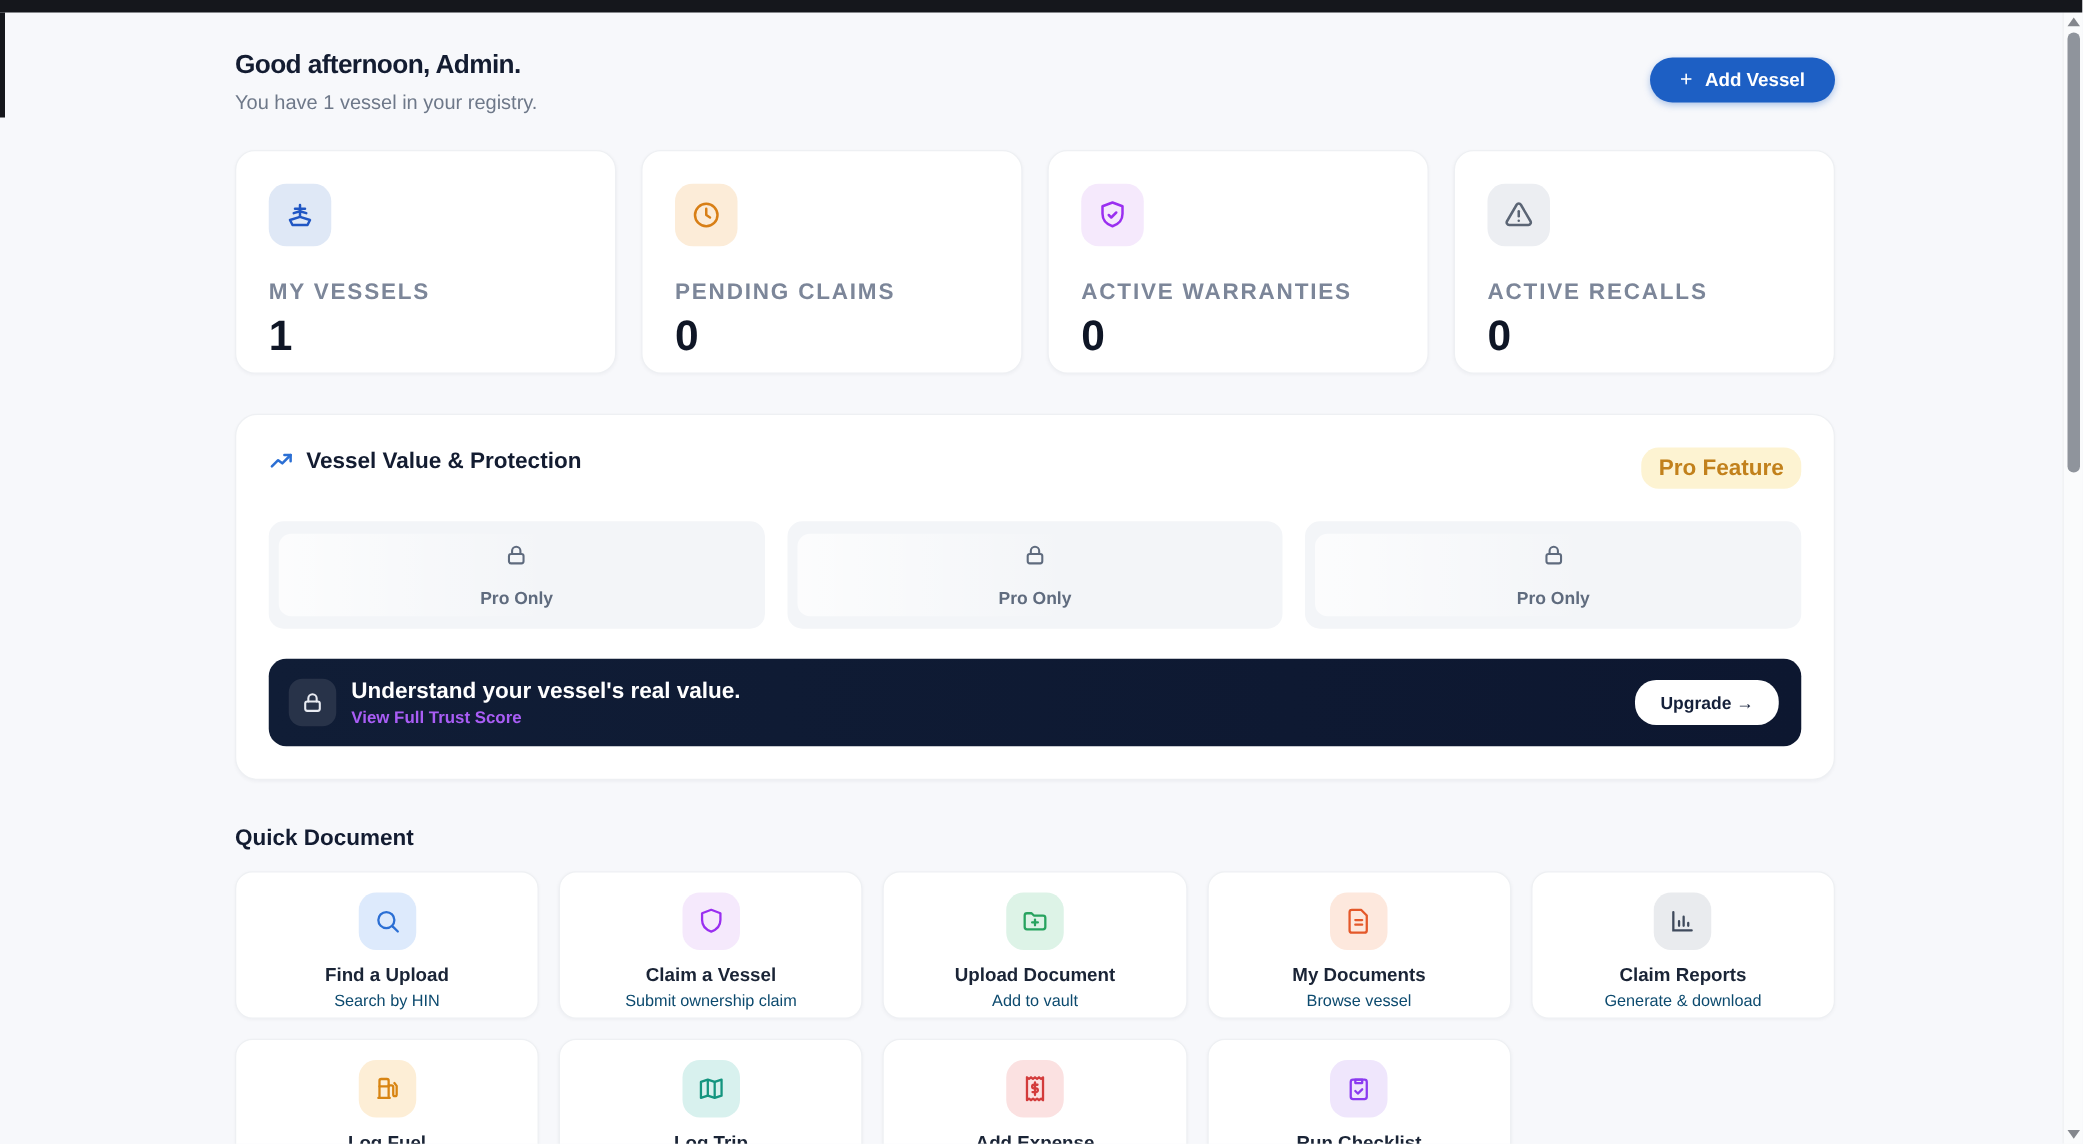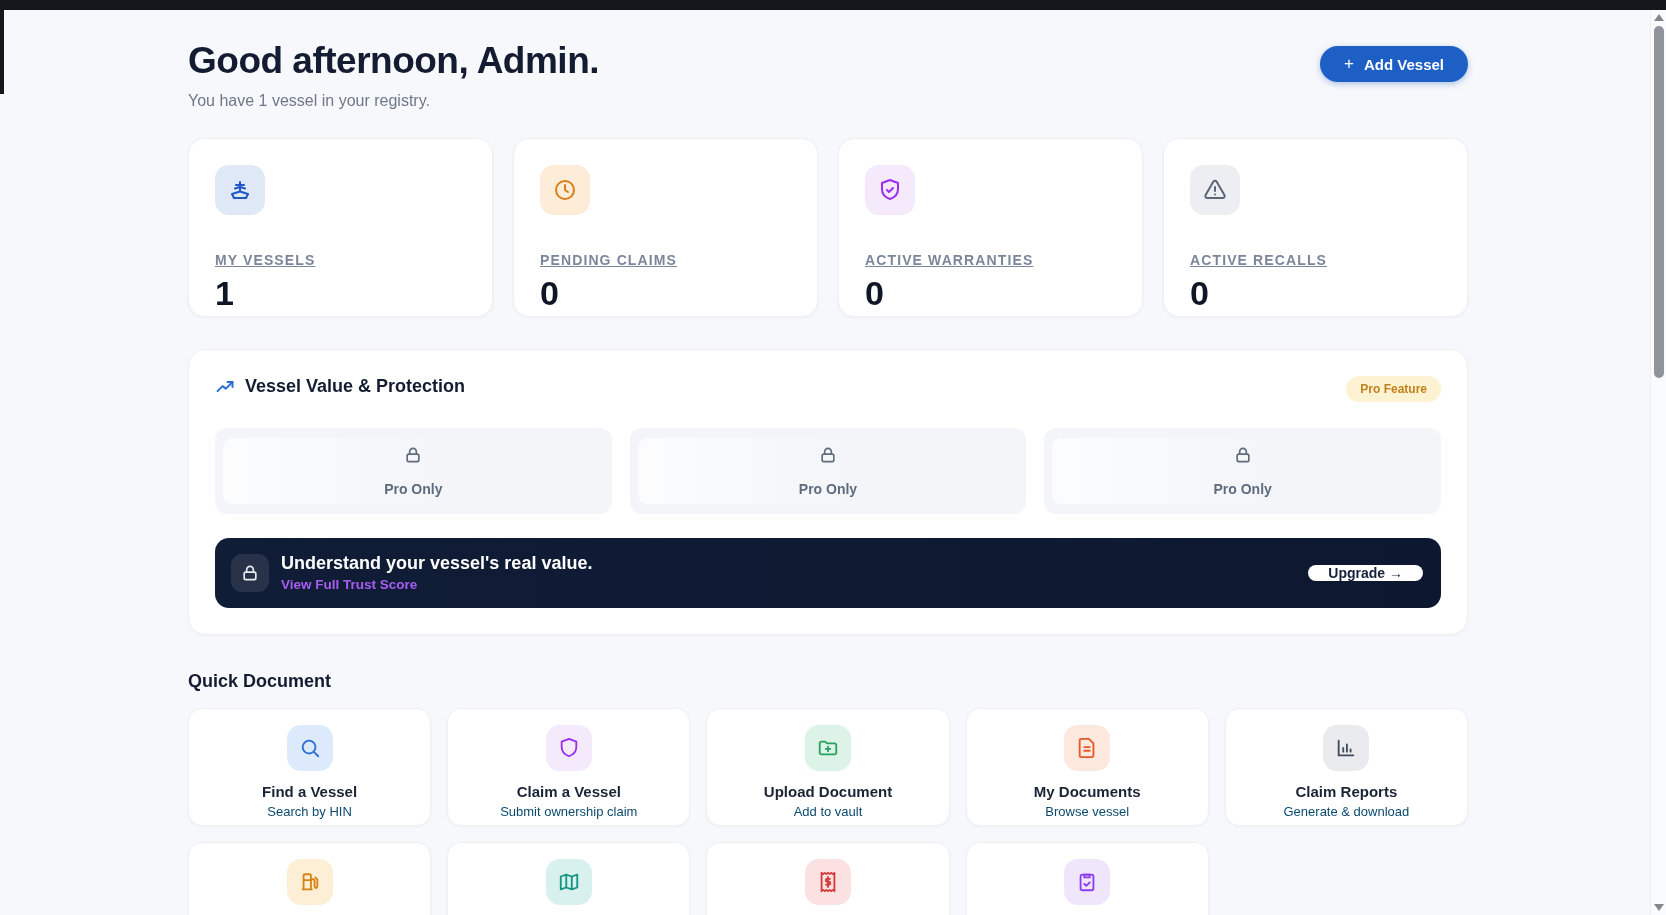--- a/index.html
+++ b/index.html
@@ -17,39 +17,39 @@
   
   .scrollbar { position:absolute; top:10px; right:0; width:16px; height:905px; background:#fafbfc; border-left:1px solid #eef0f2; z-index:40; }
   .scroll-up { position:absolute; top:4px; left:3px; width:0; height:0; border-left:5px solid transparent; border-right:5px solid transparent; border-bottom:7px solid #84878d; }
   .scroll-down { position:absolute; bottom:4px; left:3px; width:0; height:0; border-left:5px solid transparent; border-right:5px solid transparent; border-top:7px solid #84878d; }
   .scroll-thumb { position:absolute; top:16px; left:3px; width:10px; height:352px; border-radius:5px; background:#8f949c; }
 
   .content { position:absolute; left:188px; top:10px; width:1280px; padding-top:30px; }
 
   
   .page-header { display:flex; justify-content:space-between; align-items:flex-start; }
-  .greeting { font-size:37px; font-weight:800; letter-spacing:-0.5px; color:#131c31; }
+  .greeting { font-size:21px; font-weight:800; letter-spacing:-0.5px; color:#131c31; }
   .greeting-sub { margin-top:10px; font-size:16px; color:#6e7889; }
   .btn-primary {
     display:inline-flex; align-items:center; gap:10px;
     background:#1d5fc4; color:#ffffff; border:none; cursor:pointer;
     font-family:inherit; font-size:15px; font-weight:700;
     padding:0 24px; height:36px; border-radius:18px; margin-top:6px;
     box-shadow:0 2px 6px rgba(29,95,196,.35);
   }
   .btn-primary .plus { font-size:17px; font-weight:500; }
 
   
   .stats { display:grid; grid-template-columns:repeat(4,1fr); gap:20px; margin-top:28px; }
   .stat-card {
     background:#ffffff; border:1px solid #eef0f3; border-radius:16px;
     padding:26px; height:179px; box-shadow:0 1px 3px rgba(20,30,60,.04);
   }
   .icon-tile { width:50px; height:50px; border-radius:14px; display:flex; align-items:center; justify-content:center; }
-  .stat-label { margin-top:37px; font-size:14px; font-weight:600; letter-spacing:.08em; color:#7c8699;text-decoration:underline; }
+  .stat-label { margin-top:26px; font-size:18px; font-weight:600; letter-spacing:.08em; color:#7c8699; }
   .stat-value { margin-top:6px; font-size:34px; font-weight:800; color:#0f1626; }
 
   .tile-blue   { background:#dfe8f6; color:#2056c4; }
   .tile-orange { background:#fcecd8; color:#d87f16; }
   .tile-purple { background:#f5e9fc; color:#9a2ff0; }
   .tile-slate  { background:#eceef2; color:#5b6575; }
   .tile-lblue  { background:#ddeafc; color:#2b6fd4; }
   .tile-green  { background:#ddf3e7; color:#27a35f; }
   .tile-red-or { background:#fde8dd; color:#e4582a; }
   .tile-gray   { background:#e9ebee; color:#3f4a5c; }
@@ -61,21 +61,21 @@
   
   .vv-card {
     margin-top:32px; background:#ffffff; border:1px solid #eef0f3; border-radius:18px;
     padding:26px; box-shadow:0 1px 3px rgba(20,30,60,.04);
   }
   .vv-head { display:flex; justify-content:space-between; align-items:flex-start; }
   .vv-title-wrap { display:flex; align-items:center; gap:10px; }
   .vv-title { font-size:18px; font-weight:800; color:#131c31; }
   .trend-icon { color:#2b6fd4; display:flex; }
   .pro-badge {
-    background:#fdf3d2; color:#c2811c; font-size:12px; font-weight:700;
+    background:#fdf3d2; color:#c2811c; font-size:18px; font-weight:700;
     padding:6px 14px; border-radius:14px;
   }
   .vv-locked-grid { display:grid; grid-template-columns:repeat(3,1fr); gap:18px; margin-top:26px; }
   .locked-card {
     position:relative; height:86px; border-radius:12px; background:#f3f5f8;
     display:flex; flex-direction:column; align-items:center; justify-content:center; gap:16px;
     color:#5f6b7e; overflow:hidden;
   }
   .locked-card::before {
     content:""; position:absolute; left:8px; top:10px; width:55%; height:66px;
@@ -92,21 +92,21 @@
   .banner-lock {
     width:38px; height:38px; border-radius:11px; background:#283349;
     display:flex; align-items:center; justify-content:center; color:#e8ebf2; flex:0 0 auto;
   }
   .banner-text { margin-left:12px; flex:1 1 auto; }
   .banner-title { color:#ffffff; font-size:18px; font-weight:800; }
   .banner-link { display:inline-block; margin-top:3px; color:#a95df5; font-size:13.5px; font-weight:600; text-decoration:none; cursor:pointer; }
   .btn-upgrade {
     background:#ffffff; color:#15203a; border:none; cursor:pointer;
     font-family:inherit; font-size:14px; font-weight:800;
-    height:16px; padding:0 20px; border-radius:17px; flex:0 0 auto;
+    height:36px; padding:0 20px; border-radius:17px; flex:0 0 auto;
   }
 
   
   .qa-title { margin-top:36px; font-size:18px; font-weight:800; color:#131c31; }
   .qa-grid { display:grid; grid-template-columns:repeat(5,1fr); gap:16px; margin-top:16px; }
   .qa-card {
     background:#ffffff; border:1px solid #eef0f3; border-radius:14px;
     height:118px; padding-top:16px; cursor:pointer;
     display:flex; flex-direction:column; align-items:center;
     box-shadow:0 1px 3px rgba(20,30,60,.04);
@@ -248,21 +248,21 @@
 
   <div class="qa-grid">
 
     <div class="qa-card">
       <div class="qa-tile tile-lblue">
         <svg width="22" height="22" viewBox="0 0 24 24" fill="none" stroke="currentColor" stroke-width="2" stroke-linecap="round">
             <circle cx="11" cy="11" r="7"></circle>
             <path d="M21 21l-4.5-4.5"></path>
           </svg>
       </div>
-      <div class="qa-name">Find a Vessel</div>
+      <div class="qa-name">Find a Upload</div>
       <div class="qa-sub">Search by HIN</div>
     </div>
 
     <div class="qa-card">
       <div class="qa-tile tile-purple">
         <svg width="22" height="22" viewBox="0 0 24 24" fill="none" stroke="currentColor" stroke-width="2" stroke-linejoin="round">
             <path d="M12 2l8 3v6c0 5-3.5 8.5-8 10-4.5-1.5-8-5-8-10V5z"></path>
           </svg>
       </div>
       <div class="qa-name">Claim a Vessel</div>

